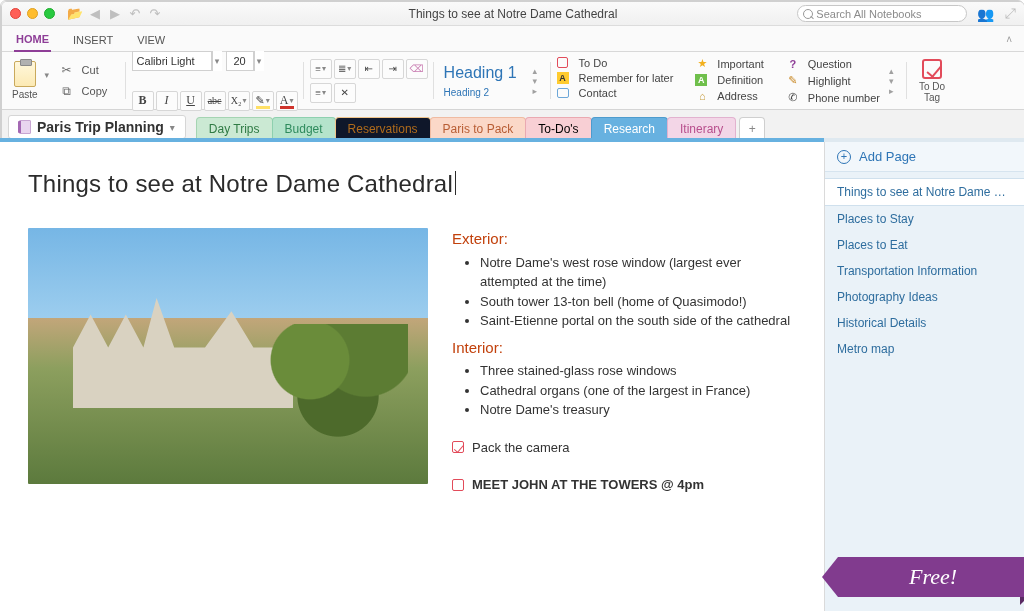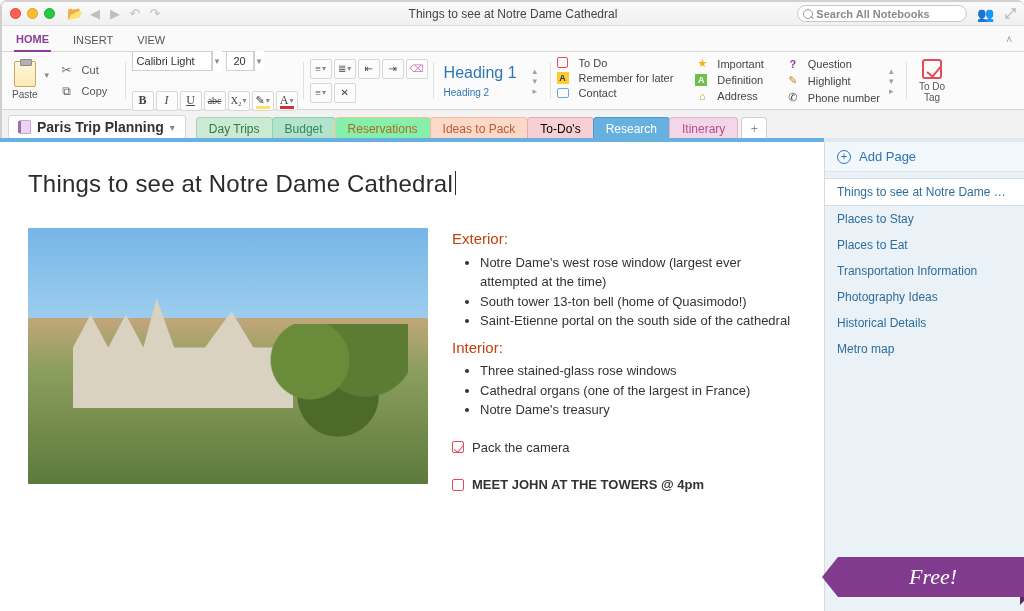--- a/index.html
+++ b/index.html
@@ -9,21 +9,21 @@
   .titlebar { height: 24px; display:flex; align-items:center; padding:0 8px; background:linear-gradient(#fafafa,#f0f0f0); border-bottom:1px solid #dcdcdc; position:relative; }
   .traffic { display:flex; gap:6px; }
   .traffic span { width:11px; height:11px; border-radius:50%; display:block; }
   .tl-close { background:#ff5f57; border:1px solid #e24238; }
   .tl-min   { background:#ffbd2e; border:1px solid #dfa022; }
   .tl-max   { background:#28c940; border:1px solid #1dad2c; }
   .tb-icons { display:flex; gap:4px; margin-left:12px; color:#bfbfbf; font-size:13px; }
   .tb-icons span { display:inline-flex; width:16px; justify-content:center; }
   .tb-icons .enabled { color:#8a8a8a; }
   .title { position:absolute; left:50%; transform:translateX(-50%); font-size:12px; color:#444; }
-  .title-right { position:absolute; right:8px; display:flex; align-items:center; gap:10px;font-weight:bold; }
+  .title-right { position:absolute; right:8px; display:flex; align-items:center; gap:10px; }
   .search { width:170px; height:17px; border:1px solid #c7c7c7; border-radius:9px; padding:0 6px 0 18px; font-size:11px; color:#8b8b8b; position:relative; background:#fff; display:flex; align-items:center;}
   .search::before { content:""; position:absolute; left:5px; top:50%; transform:translateY(-50%); width:8px; height:8px; border:1.2px solid #999; border-radius:50%; }
   .search::after { content:""; position:absolute; left:12px; top:11px; width:4px; height:1.2px; background:#999; transform:rotate(45deg); }
   .tr-ic { color:#bbb; font-size:14px; }
 
   
   .menutabs { height:26px; display:flex; align-items:flex-end; padding:0 12px; gap:20px; background:#fafafa; border-bottom:1px solid #d8d8d8; }
   .menutabs .mt { font-size:11px; padding:6px 2px 5px; cursor:default; }
   .menutabs .mt.active { color:#8e3e97; font-weight:600; border-bottom:2px solid #8e3e97; margin-bottom:-1px; }
   .menutabs .mt.inactive { color:#555; }
@@ -72,21 +72,21 @@
   .nbbtn { display:flex; align-items:center; gap:6px; height:24px; padding:0 10px; margin-right:10px; background:#fff; border-radius:3px; border:1px solid #d6d6d6; }
   .nbic { width:12px; height:14px; background:#e9d5ef; border:1px solid #c8a5d2; border-radius:1px; position:relative;}
   .nbic::before{ content:""; position:absolute; left:-2px; top:0; bottom:0; width:3px; background:#a468b3; border-radius:1px 0 0 1px;}
   .nbname { font-size:14px; color:#333; font-weight:600; }
   .nbcar { color:#888; font-size:10px; }
   .sectabs { display:flex; align-items:flex-end; height:100%; }
   .sectab { height:22px; padding:0 12px; font-size:12px; display:flex; align-items:center; border-radius:4px 4px 0 0; border:1px solid; border-bottom:none; margin-right:-1px; cursor:default; }
   .addtab { width:22px; justify-content:center; background:#fff; border-color:#cfcfcf; color:#888; margin-left:4px;}
   .st-green { background:#cbe9d3; border-color:#a5d4b2; color:#2f7a44;}
   .st-teal  { background:#b4e3cb; border-color:#8ed0af; color:#2e8a5d;}
-  .st-orange{ background:#86efac; border-color:#efc389; color:#b06b1b;}
+  .st-orange{ background:#0f172a; border-color:#efc389; color:#b06b1b;}
   .st-mel   { background:#fbd8c8; border-color:#efbba2; color:#b85d34;}
   .st-pink  { background:#f8cfd4; border-color:#eaa9b1; color:#000000;}
   .st-blue  { background:#67b1e0; border-color:#4d9bcd; color:#fff;}
   .st-rose  { background:#f3d6e7; border-color:#e2b2cf; color:#b84f8d;}
 
   
   .content { position:absolute; top:142px; left:0; right:0; bottom:0; display:flex; }
   .page { flex:1; padding:28px 28px 10px 28px; background:#fff; overflow:hidden; }
   .ptitle { font-size:24px; font-weight:400; color:#2b2b2b; font-family:"Segoe UI Light","Helvetica Neue",sans-serif; letter-spacing:.2px; }
   .ptitle::after { content:""; display:inline-block; width:1px; height:24px; background:#2b2b2b; margin-left:2px; vertical-align:-3px;}
@@ -287,21 +287,21 @@
 <div class="nbbar">
   <div class="nbbtn">
     <span class="nbic"></span>
     <span class="nbname">Paris Trip Planning</span>
     <span class="nbcar">▾</span>
   </div>
   <div class="sectabs">
     <div class="sectab st-green">Day Trips</div>
     <div class="sectab st-teal">Budget</div>
     <div class="sectab st-orange">Reservations</div>
-    <div class="sectab st-mel">Ideas to Pack</div>
+    <div class="sectab st-mel">Paris to Pack</div>
     <div class="sectab st-pink">To-Do's</div>
     <div class="sectab st-blue">Research</div>
     <div class="sectab st-rose">Itinerary</div>
     <div class="sectab addtab">+</div>
   </div>
 </div>
 <div class="sectionstrip"></div>
 <div class="sectionstrip-r"></div>
 
 <div class="content">

